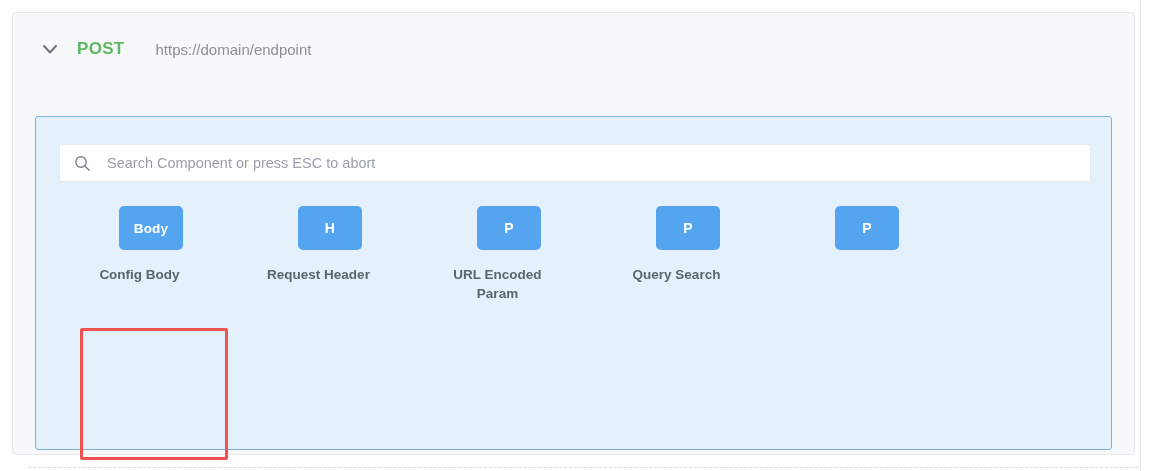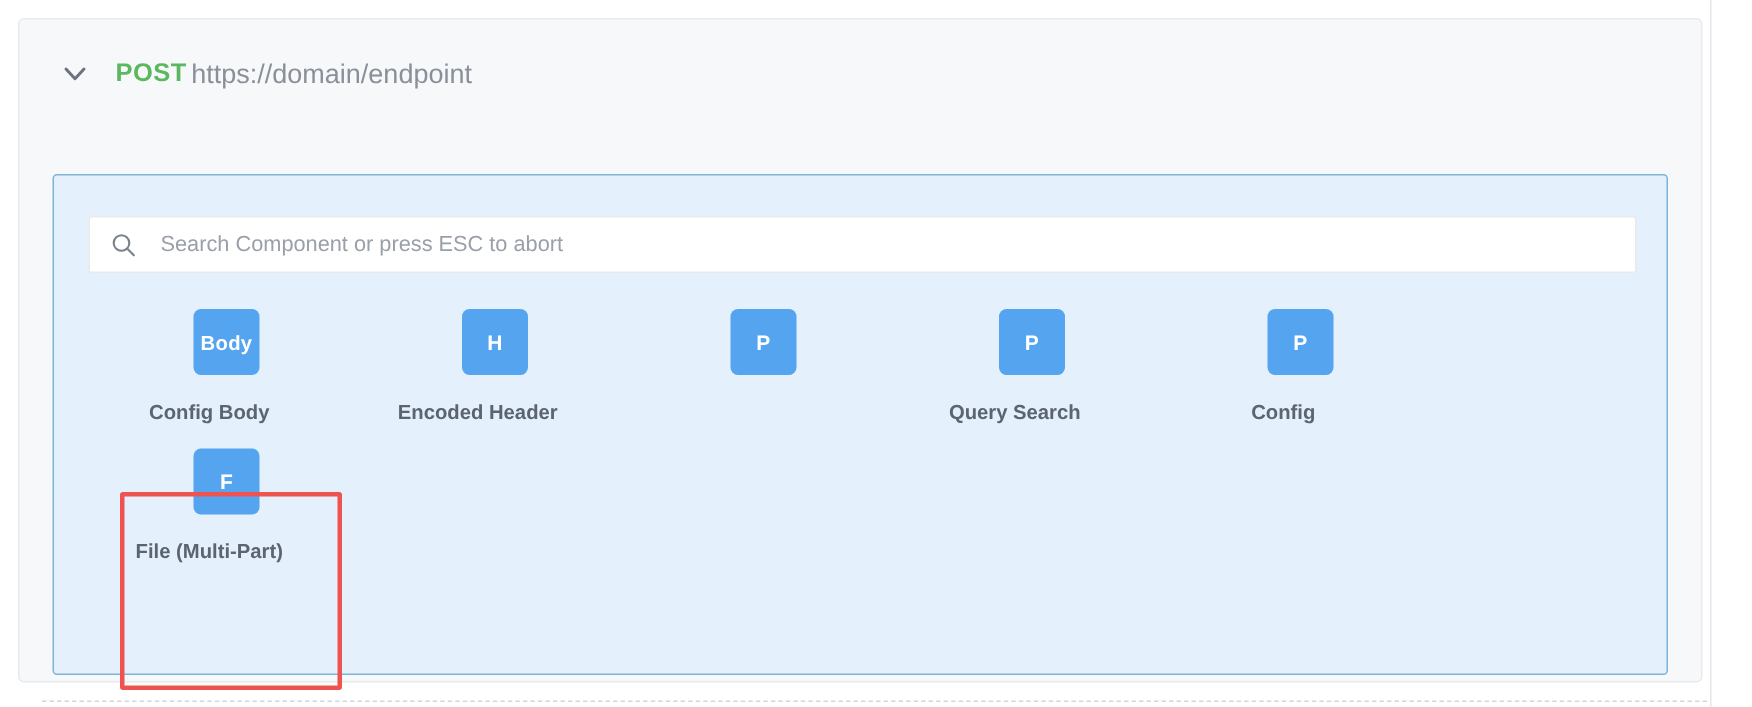--- a/index.html
+++ b/index.html
@@ -79,22 +79,22 @@
   .method-label {
     margin-left: 12px;
     font-size: 17px;
     font-weight: bold;
     letter-spacing: 0.3px;
     color: #5cb860;
     flex: 0 0 auto;
   }
 
   .endpoint-url {
-    margin-left: 3px;
-    font-size: 18px;
+    margin-left: 31px;
+    font-size: 15px;
     color: #8a8f99;
     flex: 0 0 auto;
   }
 
   
   .picker-panel {
     position: absolute;
     left: 22px;
     top: 103px;
     width: 1077px;
@@ -155,21 +155,21 @@
     padding-top: 9px;
     padding-bottom: 6px;
     display: flex;
     flex-direction: column;
     align-items: center;
     cursor: pointer;
     background: transparent;
   }
 
   .tile-badge {
-    width: 44px;
+    width: 64px;
     height: 44px;
     border-radius: 5px;
     background: #54a4f0;
     color: #ffffff;
     display: flex;
     align-items: center;
     justify-content: center;
     font-size: 14px;
     font-weight: bold;
     letter-spacing: 0.2px;
@@ -243,41 +243,37 @@
 
       <div class="component-grid">
 
         <div class="component-tile">
           <div class="tile-badge small-text">Body</div>
           <div class="tile-label">Config Body</div>
         </div>
 
         <div class="component-tile">
           <div class="tile-badge">H</div>
-          <div class="tile-label">Encoded Header</div>
+          <div class="tile-label">Request Header</div>
         </div>
 
         <div class="component-tile">
           <div class="tile-badge">P</div>
+          <div class="tile-label">URL Encoded Param</div>
         </div>
 
         <div class="component-tile">
           <div class="tile-badge">P</div>
           <div class="tile-label">Query Search</div>
         </div>
 
         <div class="component-tile">
           <div class="tile-badge">P</div>
-          <div class="tile-label">Config</div>
-        </div>
-
-        <div class="component-tile">
-          <div class="tile-badge">F</div>
-          <div class="tile-label">File (Multi-Part)</div>
-        </div>
+        </div>
+
 
       </div>
 
 
       <div class="highlight-box"></div>
 
     </div>
   </div>
 
   <div class="dashed-divider"></div>

